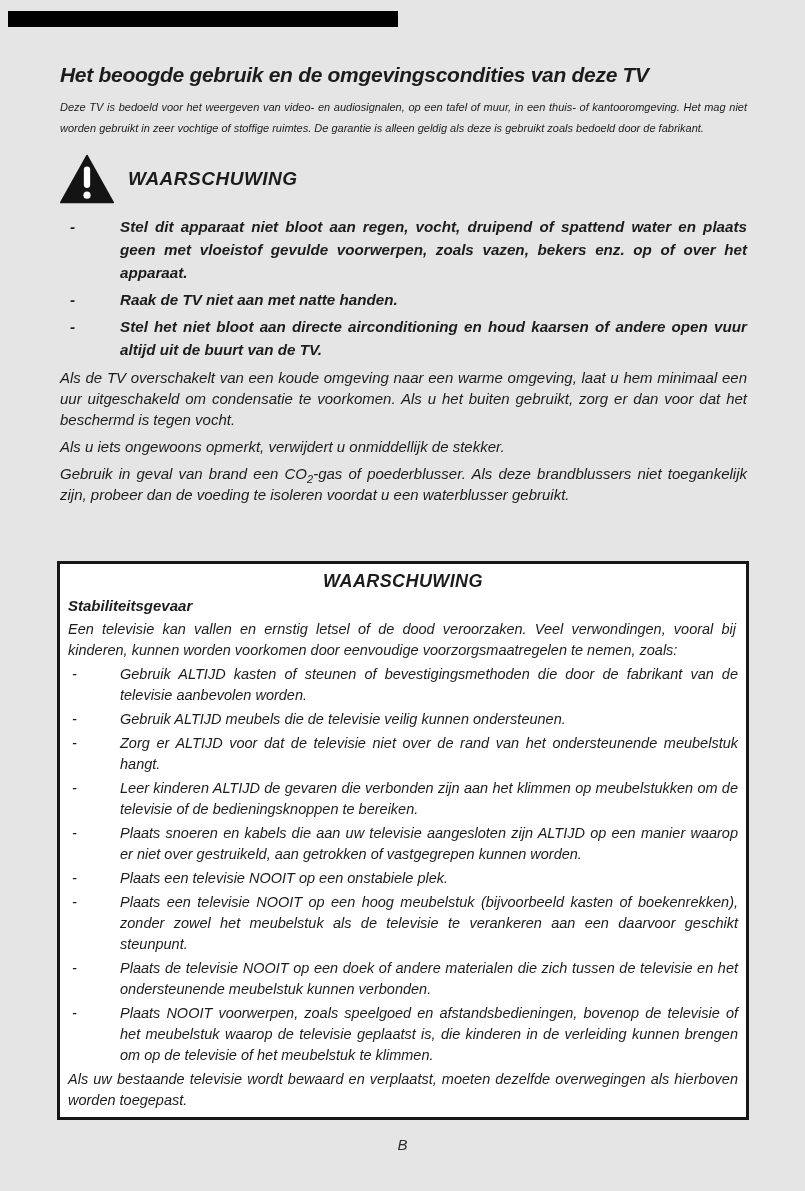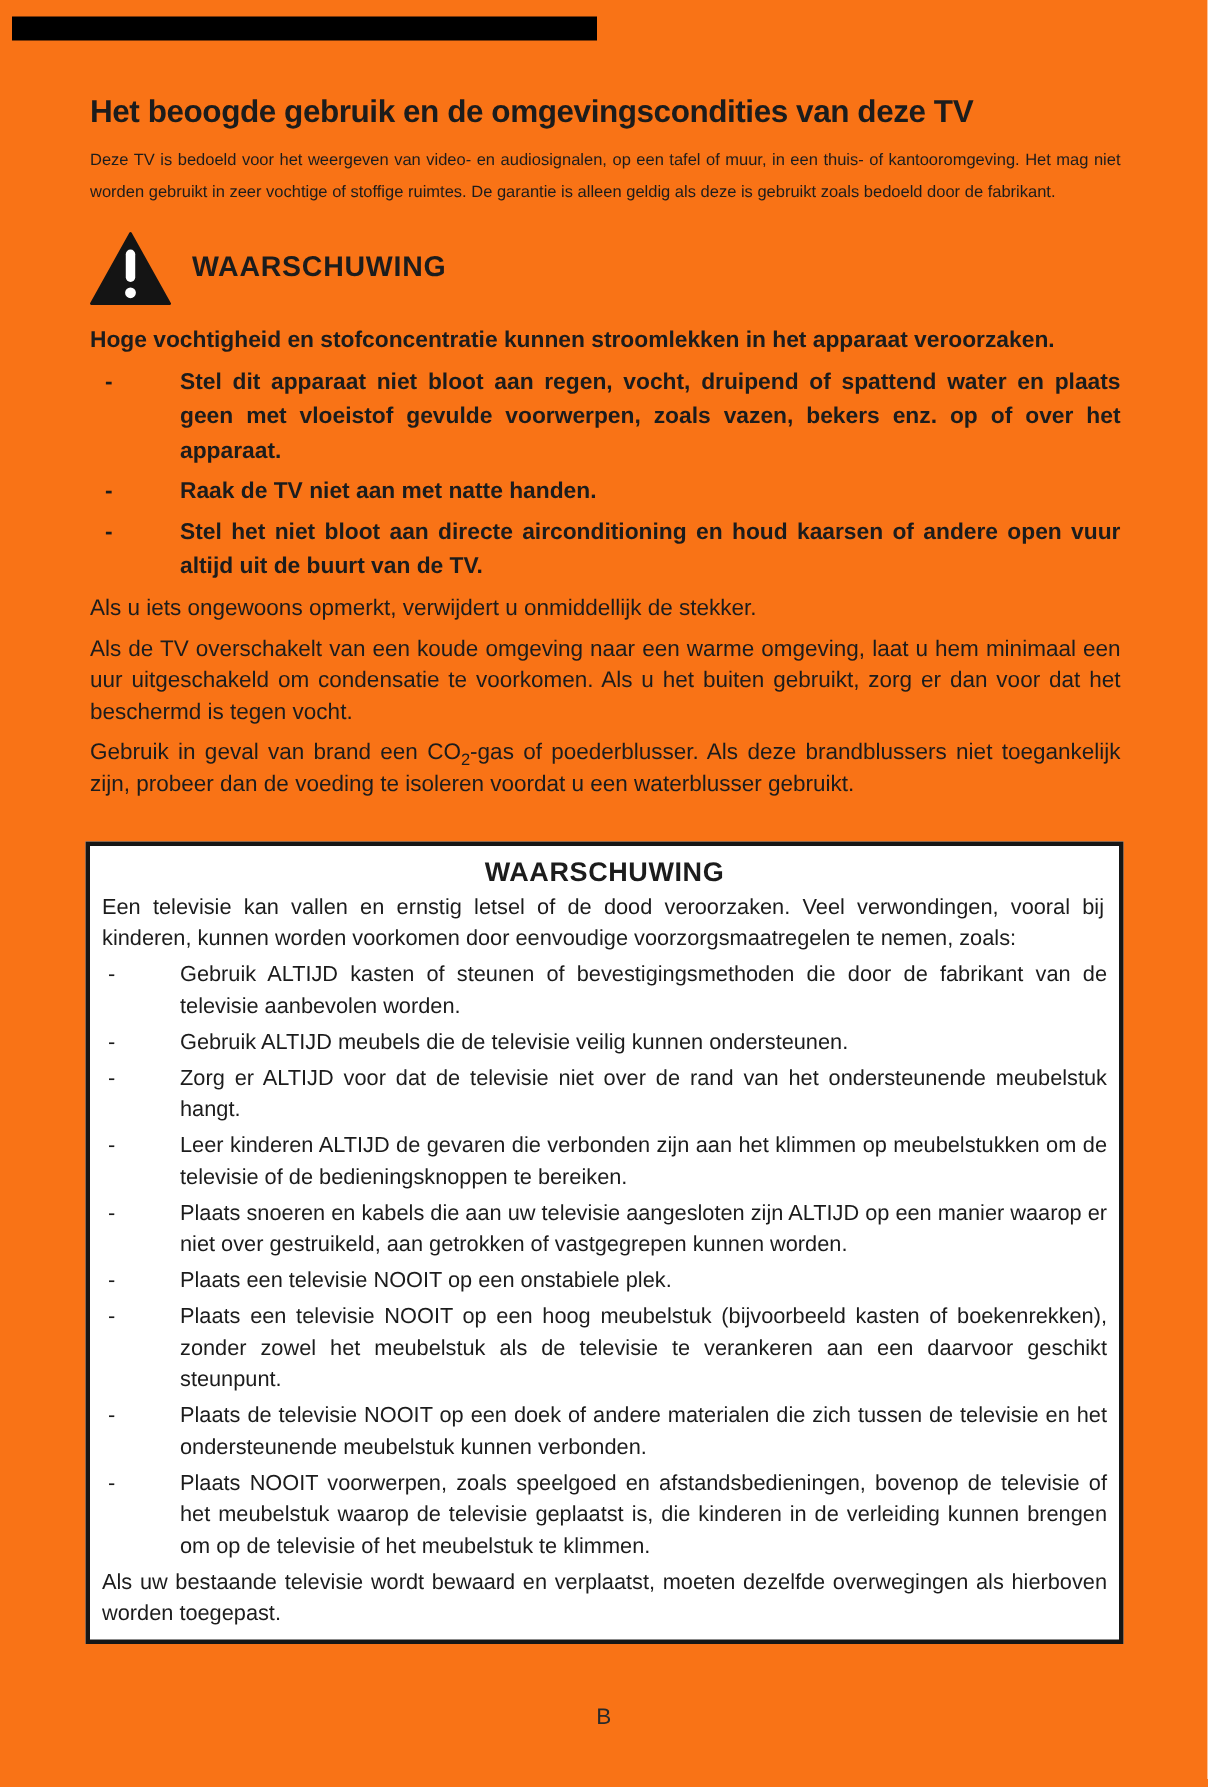--- a/index.html
+++ b/index.html
@@ -2,21 +2,21 @@
 <html><head>
 <meta charset="utf-8">
 <style>
   * { margin: 0; padding: 0; box-sizing: border-box; }
   html, body { background: #ffffff; }
   body {
     width: 805px; height: 1191px;
     font-family: "Liberation Sans", "DejaVu Sans", sans-serif;
     color: #1c1c1c;
   }
-  .page { position: relative; width: 805px; height: 1191px; background: #f97316; overflow: hidden; }
+  .page { position: relative; width: 805px; height: 1191px; background: #e5e5e5; overflow: hidden; font-style: italic; }
 
   .scan-bar { position: absolute; left: 8px; top: 11px; width: 390px; height: 16px; background: #000; }
 
   .content { position: absolute; left: 60px; top: 62px; width: 687px; }
 
   .title {
     font-size: 21px; font-weight: bold; letter-spacing: -0.3px;
     line-height: 26px; margin-bottom: 9px; white-space: nowrap;
   }
   .intro { font-size: 11px; line-height: 20.5px; text-align: justify; }
@@ -76,48 +76,48 @@
         <svg class="warn-icon" viewBox="0 0 60 54" aria-hidden="true">
           <path d="M30 1 L59 53 L1 53 Z" fill="#141414" stroke="#141414" stroke-width="2" stroke-linejoin="round"></path>
           <rect x="26.5" y="13" width="7" height="24" rx="3.5" fill="#ffffff"></rect>
           <circle cx="30" cy="45" r="4" fill="#ffffff"></circle>
         </svg>
       </span>
       <span class="warn-label">WAARSCHUWING</span>
     </div>
 
     <div class="lead">
-      <div>Hoge vochtigheid en stofconcentratie kunnen stroomlekken in het apparaat veroorzaken.</div>
     </div>
 
     <ul class="blist top-bullets">
       <li class="bullet">
         <span class="marker">-</span>
         <span class="btext">Stel dit apparaat niet bloot aan regen, vocht, druipend of spattend water en plaats geen met vloeistof gevulde voorwerpen, zoals vazen, bekers enz. op of over het apparaat.</span>
       </li>
       <li class="bullet">
         <span class="marker">-</span>
         <span class="btext">Raak de TV niet aan met natte handen.</span>
       </li>
       <li class="bullet">
         <span class="marker">-</span>
         <span class="btext">Stel het niet bloot aan directe airconditioning en houd kaarsen of andere open vuur altijd uit de buurt van de TV.</span>
       </li>
     </ul>
 
+    <p class="body-p">Als de TV overschakelt van een koude omgeving naar een warme omgeving, laat u hem minimaal een uur uitgeschakeld om condensatie te voorkomen. Als u het buiten gebruikt, zorg er dan voor dat het beschermd is tegen vocht.</p>
+
     <p class="body-p">Als u iets ongewoons opmerkt, verwijdert u onmiddellijk de stekker.</p>
-
-    <p class="body-p">Als de TV overschakelt van een koude omgeving naar een warme omgeving, laat u hem minimaal een uur uitgeschakeld om condensatie te voorkomen. Als u het buiten gebruikt, zorg er dan voor dat het beschermd is tegen vocht.</p>
 
     <p class="body-p"><span>Gebruik in geval van brand een CO</span><sub class="co2">2</sub><span>-gas of poederblusser. Als deze brandblussers niet toegankelijk zijn, probeer dan de voeding te isoleren voordat u een waterblusser gebruikt.</span></p>
 
   </div>
 
   <div class="box">
     <div class="box-heading">WAARSCHUWING</div>
+    <div class="box-sub">Stabiliteitsgevaar</div>
     <p class="box-intro">Een televisie kan vallen en ernstig letsel of de dood veroorzaken. Veel verwondingen, vooral bij kinderen, kunnen worden voorkomen door eenvoudige voorzorgsmaatregelen te nemen, zoals:</p>
 
     <ul class="blist box-bullets">
       <li class="bullet">
         <span class="marker">-</span>
         <span class="btext">Gebruik ALTIJD kasten of steunen of bevestigingsmethoden die door de fabrikant van de televisie aanbevolen worden.</span>
       </li>
       <li class="bullet">
         <span class="marker">-</span>
         <span class="btext">Gebruik ALTIJD meubels die de televisie veilig kunnen ondersteunen.</span>

